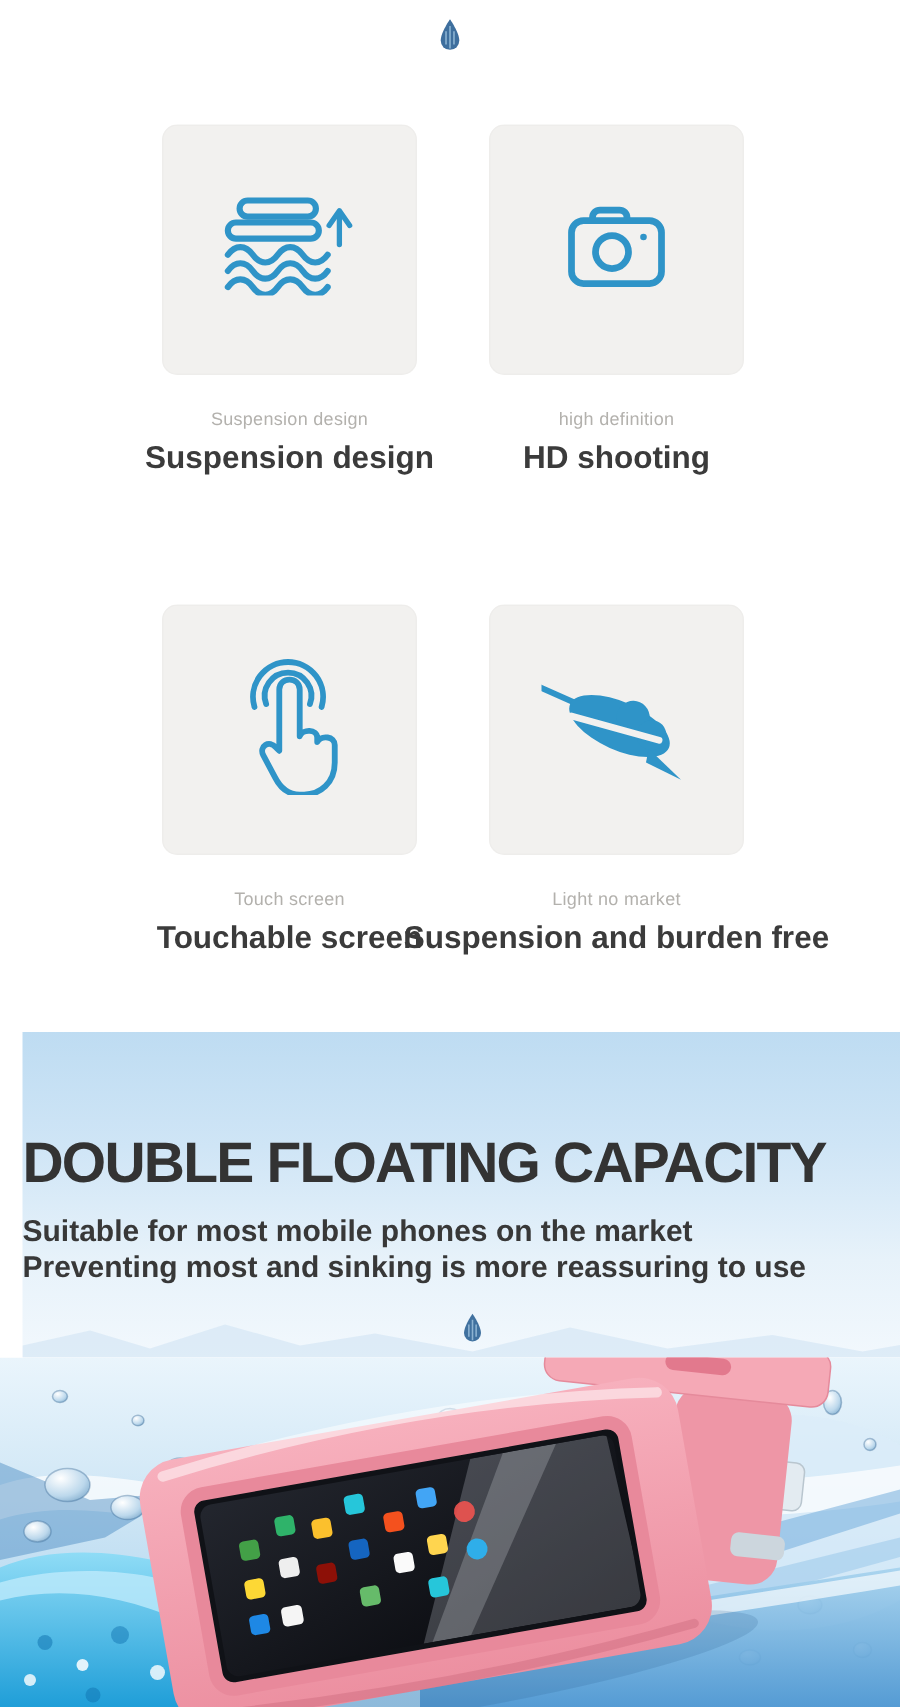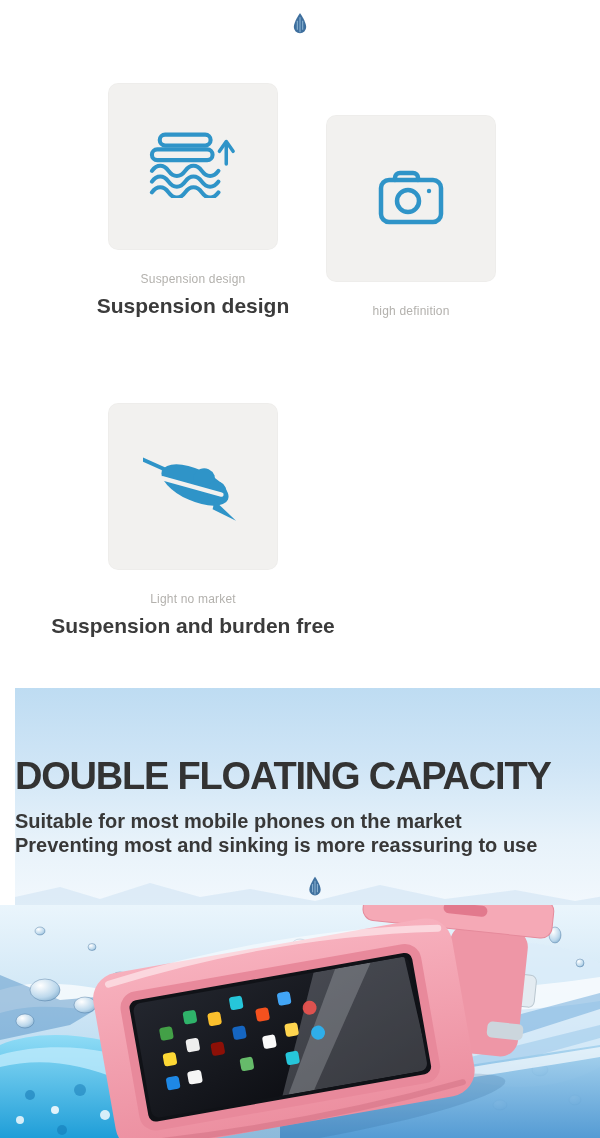--- a/index.html
+++ b/index.html
@@ -82,22 +82,36 @@
         <span>
           <svg width="66" height="58" viewBox="0 0 66 58" fill="none" stroke="#2f94c8" stroke-width="4.5" stroke-linecap="round" stroke-linejoin="round">
             <path d="M17 12 v-2 a5 5 0 0 1 5 -5 h13 a5 5 0 0 1 5 5 v2"></path>
             <rect x="3" y="12" width="60" height="42" rx="8"></rect>
             <circle cx="30" cy="33" r="11"></circle>
             <circle cx="51" cy="23" r="2.2" fill="#2f94c8" stroke="none"></circle>
           </svg>
         </span>
       </div>
       <span class="caption">high definition</span>
-    </div>
-
+      <div class="title">HD shooting</div>
+    </div>
+
+    <div class="feature">
+      <div class="card">
+        <span>
+          <svg width="72" height="92" viewBox="0 0 74 94" fill="none" stroke="#2f94c8" stroke-width="4" stroke-linecap="round" stroke-linejoin="round">
+            <path d="M13 34 A24 24 0 1 1 59 34"></path>
+            <path d="M21 32 A16 16 0 1 1 51 32"></path>
+            <path d="M30 60 V22 c0 -9 14 -9 14 0 v32 c2 -5 12 -5 12 1 v3 c3 -5 12 -4 12 2 v12 c0 14 -10 22 -21 22 h-3 c-8 0 -13 -4 -17 -12 l-8 -15 c-3 -6 4 -11 9 -5 l2 2 z"></path>
+          </svg>
+        </span>
+      </div>
+      <span class="caption">Touch screen</span>
+      <div class="title">Touchable screen</div>
+    </div>
 
     <div class="feature">
       <div class="card">
         <span>
           <svg width="100" height="80" viewBox="0 0 100 80">
             <g transform="translate(52,40) rotate(24)" fill="#2f94c8">
               <line x1="-60" y1="-2" x2="-22" y2="-2" stroke="#2f94c8" stroke-width="4" stroke-linecap="round"></line>
               <ellipse cx="0" cy="0" rx="36" ry="16"></ellipse>
               <circle cx="6" cy="-9" r="11"></circle>
               <circle cx="22" cy="-3" r="10"></circle>

